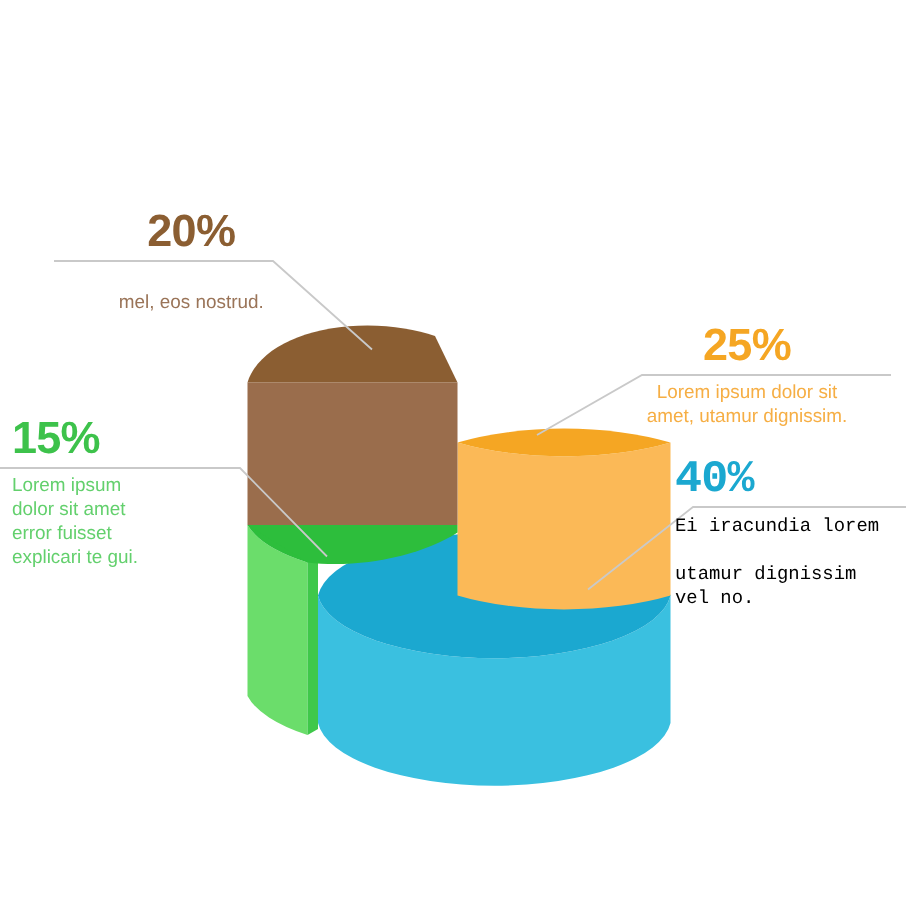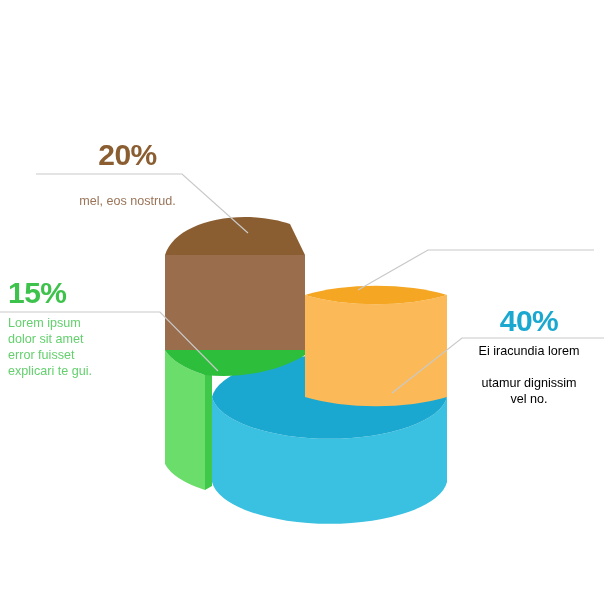--- a/index.html
+++ b/index.html
@@ -61,21 +61,21 @@
     text-align: center;
   }
   #label-orange .pct { color: #F5A623; }
   #label-orange .desc { color: #F6AE44; }
 
   
   #label-blue {
     left: 450px;
     top: 278px;
     width: 158px;
-    text-align: center;
+    font-family: Liberation Mono, monospace;
   }
   #label-blue .pct { color: #1BA8D0; }
   #label-blue .desc { color: #000000; }
 
   
   #label-green {
     left: 8px;
     top: 250px;
     width: 148px;
   }
@@ -169,20 +169,27 @@
   </svg>
 
   <div class="label-block" id="label-brown">
     <div class="pct">20%</div>
     <div class="desc">
       <br>
       <span>mel, eos nostrud.</span>
     </div>
   </div>
 
+  <div class="label-block" id="label-orange">
+    <div class="pct">25%</div>
+    <div class="desc">
+      <span>Lorem ipsum dolor sit</span><br>
+      <span>amet, utamur dignissim.</span>
+    </div>
+  </div>
 
   <div class="label-block" id="label-blue">
     <div class="pct">40%</div>
     <div class="desc">
       <span>Ei iracundia lorem</span><br>
       <br>
       <span>utamur dignissim</span><br>
       <span>vel no.</span>
     </div>
   </div>

